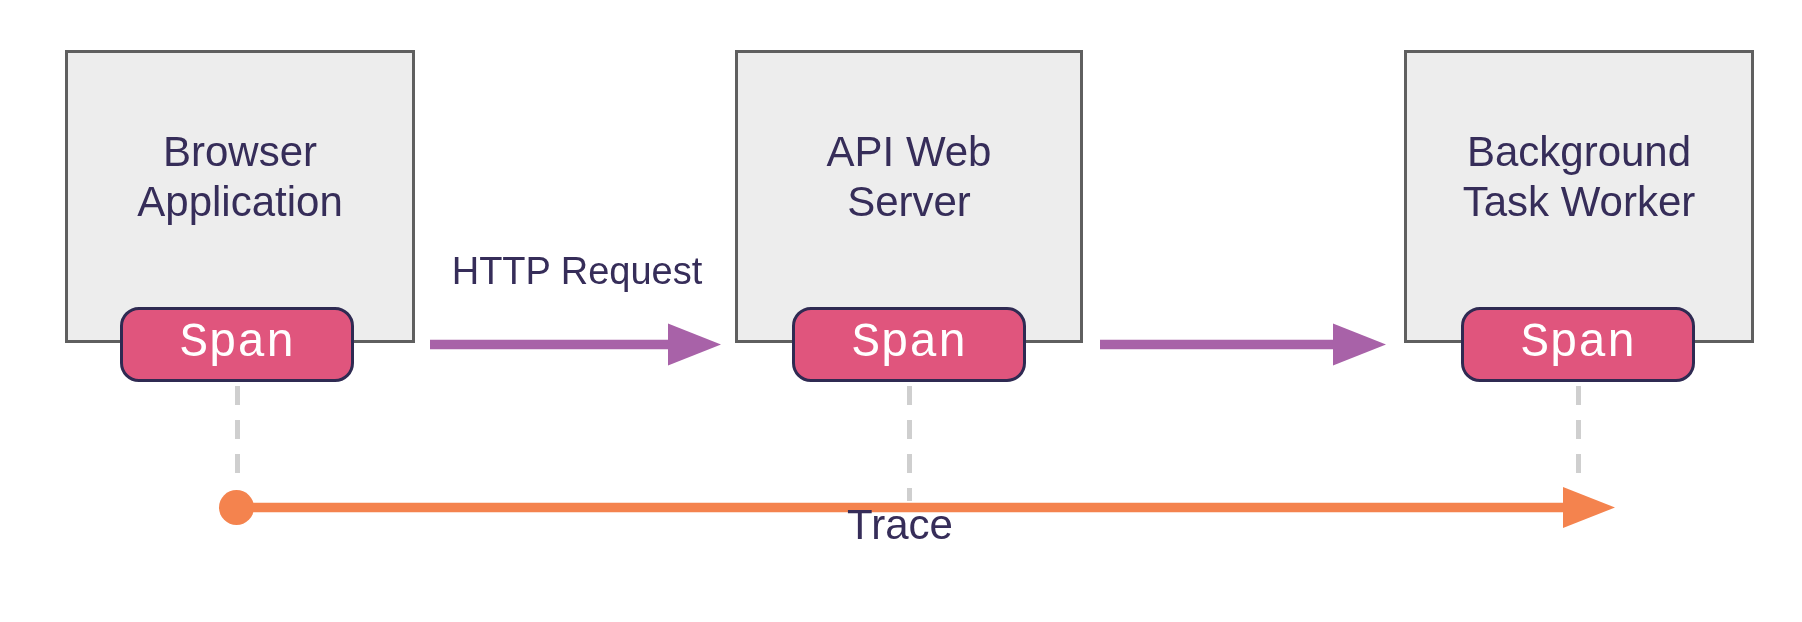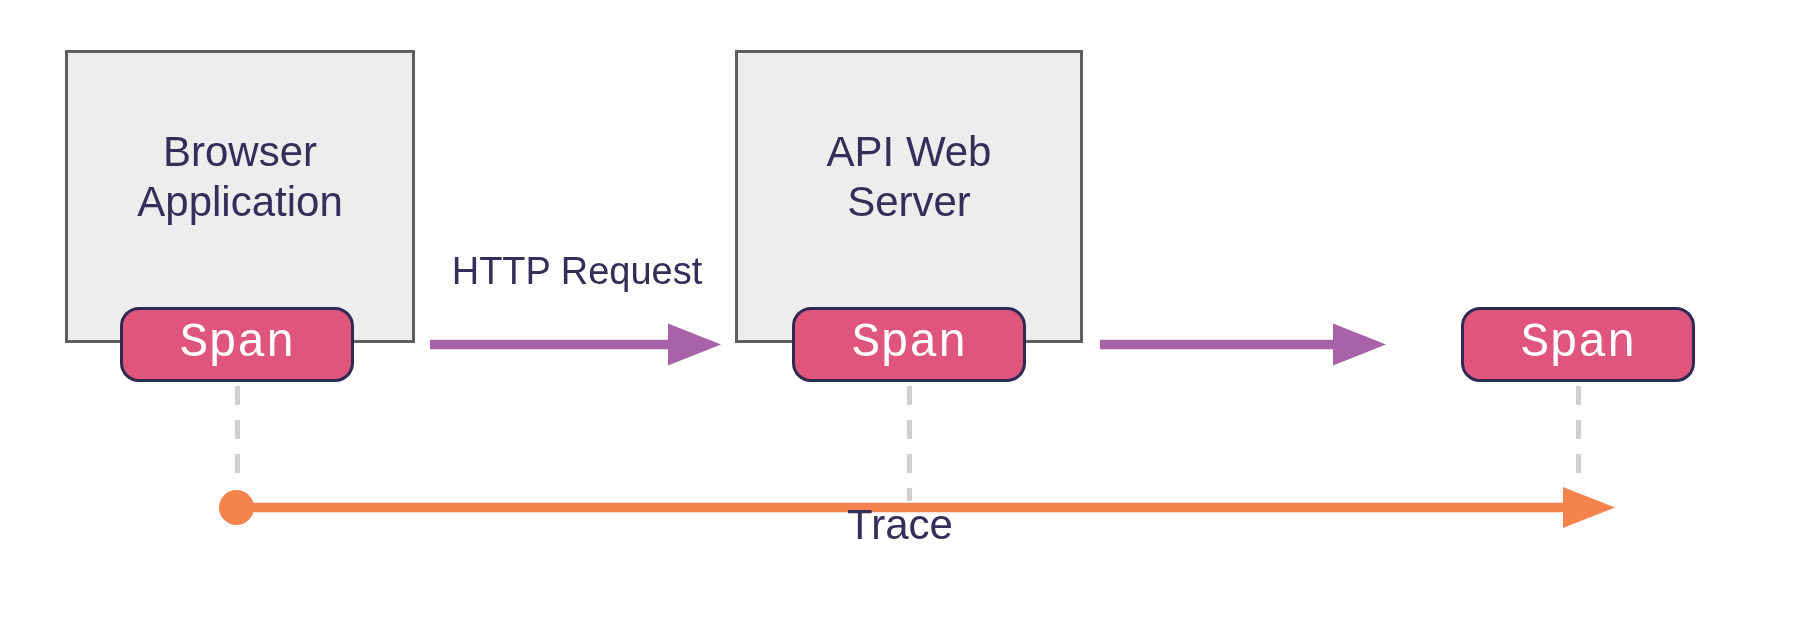--- a/index.html
+++ b/index.html
@@ -103,20 +103,23 @@
       <polygon points="1551,487 1603,507.5 1551,528" fill="#f4834e"></polygon>
     </g>
   </svg>
 
   <div class="node" style="left:53px; width:350px;">
     <div class="node-label">Browser Application</div>
   </div>
   <div class="node" style="left:723px; width:348px;">
     <div class="node-label">API Web Server</div>
   </div>
+  <div class="node" style="left:1392px; width:350px;">
+    <div class="node-label">Background Task Worker</div>
+  </div>
 
   <div class="span-pill" style="left:108px;">Span</div>
   <div class="span-pill" style="left:780px;">Span</div>
   <div class="span-pill" style="left:1449px;">Span</div>
 
   <div class="edge-label" style="left:415px;">HTTP Request</div>
 
   <div class="trace-label" style="left:738px;">Trace</div>
 
 </div>

